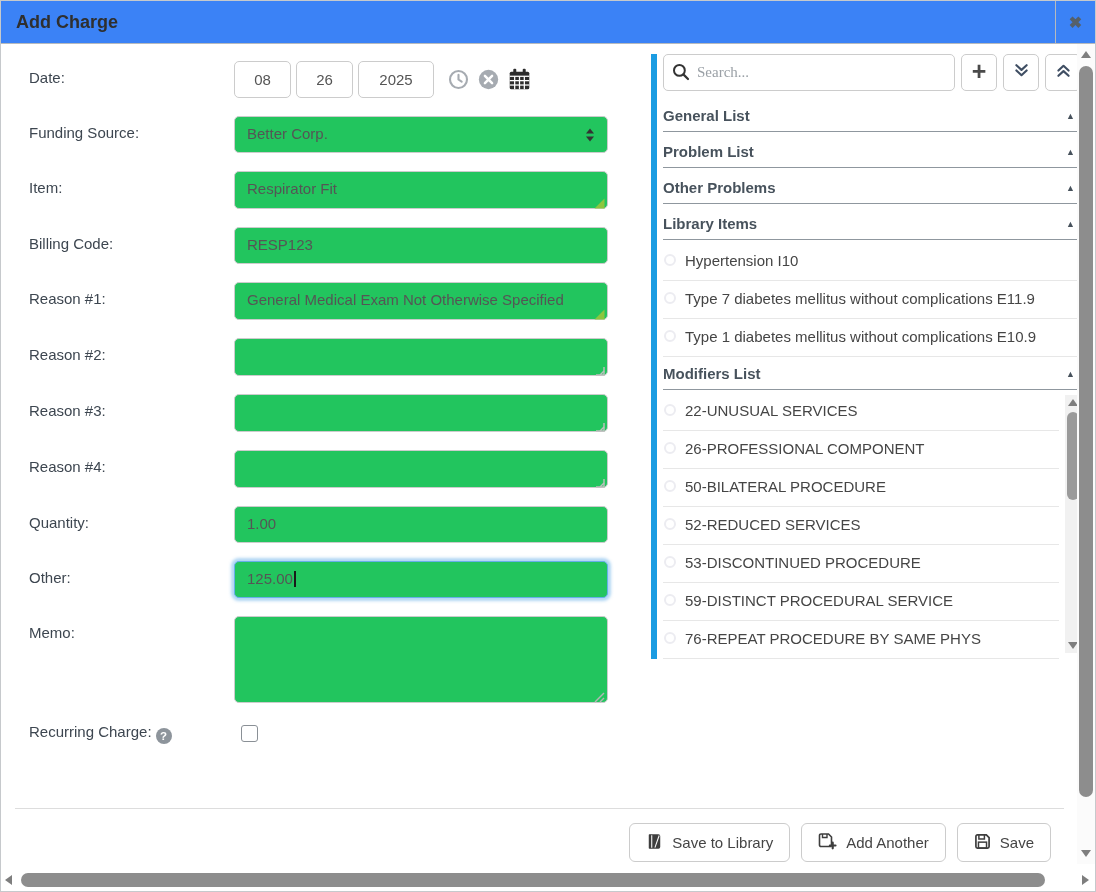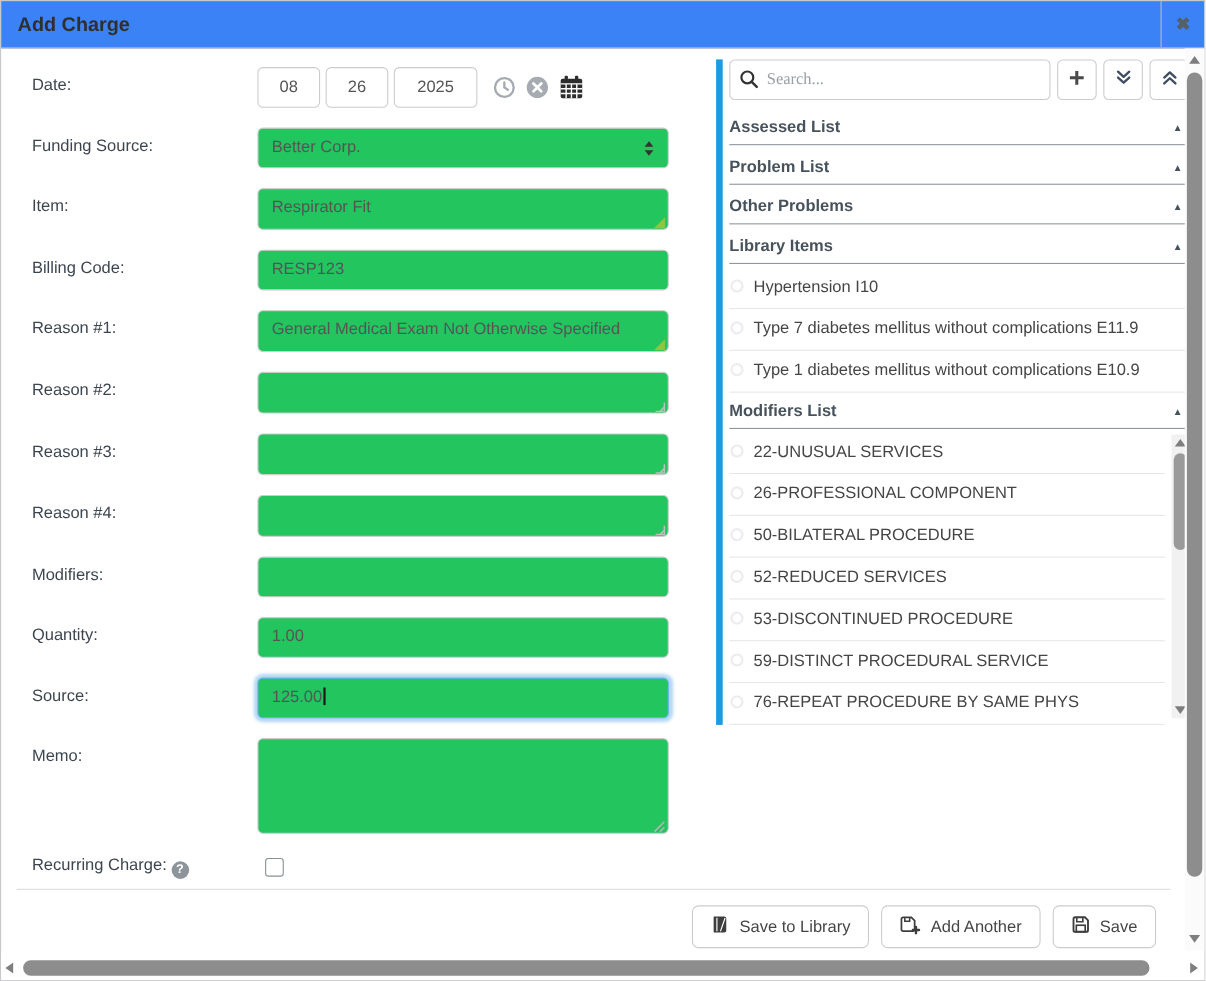--- a/index.html
+++ b/index.html
@@ -230,40 +230,32 @@
         <div class="tbox h38">
           <span></span>
           <span class="grip"><svg width="11" height="11" viewBox="0 0 11 11">
                 <path d="M10 2 L10 10 L2 10" fill="none" stroke="#bfbfbf" stroke-width="1.4"></path>
                 <path d="M10 6 L6 10" stroke="#bfbfbf" stroke-width="1.4"></path>
               </svg></span>
         </div>
       </div>
     </div>
 
-    <div class="frow">
-      <div class="flabel">Modifiers:</div>
-      <div class="fctrl">
-        <div class="tbox h37">
-          <span></span>
-        </div>
-      </div>
-    </div>
 
     <div class="frow">
       <div class="flabel">Quantity:</div>
       <div class="fctrl">
         <div class="tbox h37">
           <span>1.00</span>
         </div>
       </div>
     </div>
 
     <div class="frow">
-      <div class="flabel">Source:</div>
+      <div class="flabel">Other:</div>
       <div class="fctrl">
         <div class="tbox h37 focused">
           <span>125.00</span><span class="caret"></span>
         </div>
       </div>
     </div>
 
     <div class="frow">
       <div class="flabel">Memo:</div>
       <div class="fctrl">
@@ -317,21 +309,21 @@
         <span>
           <svg width="17" height="17" viewBox="0 0 16 16" fill="none" stroke="#3f4e63" stroke-width="2" stroke-linecap="round" stroke-linejoin="round">
               <path d="M3.2 13 L8 8.6 L12.8 13"></path>
               <path d="M3.2 8 L8 3.6 L12.8 8"></path>
             </svg>
         </span>
       </div>
     </div>
 
     <div class="secHead">
-      <span class="secLabel">Assessed List</span>
+      <span class="secLabel">General List</span>
       <span class="secArrow">▲</span>
     </div>
 
     <div class="secHead">
       <span class="secLabel">Problem List</span>
       <span class="secArrow">▲</span>
     </div>
 
     <div class="secHead">
       <span class="secLabel">Other Problems</span>

